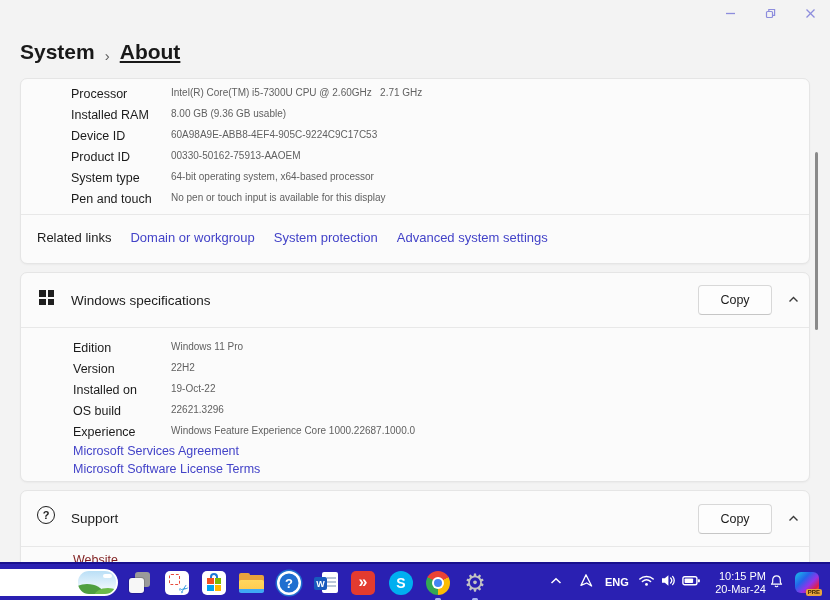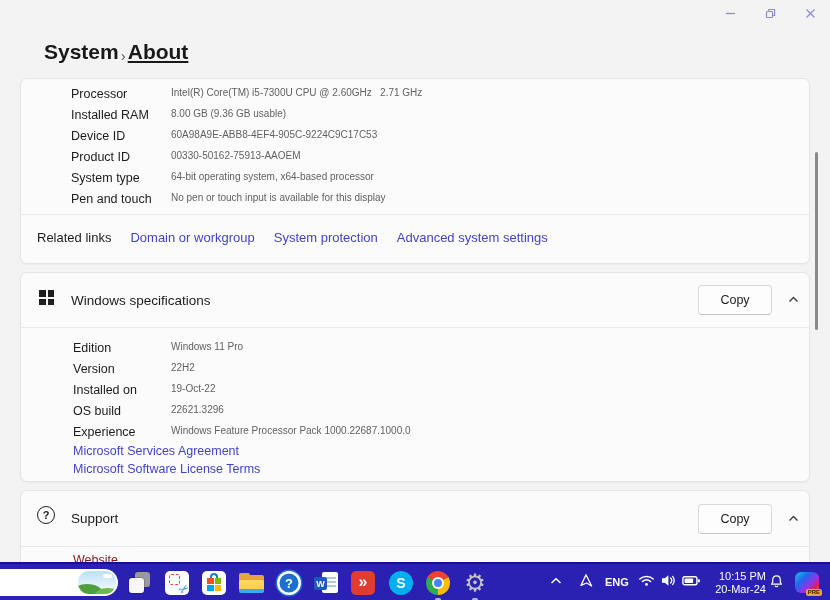--- a/index.html
+++ b/index.html
@@ -5,21 +5,21 @@
   html,body{margin:0;padding:0;}
   body{font-family:"Liberation Sans","DejaVu Sans",sans-serif;}
   .screen{position:relative;width:830px;height:600px;background:#f3f3f3;overflow:hidden;}
 
   
   .titlebar{position:absolute;top:0;left:0;right:0;height:30px;}
   .win-ctl{position:absolute;top:2px;width:28px;height:22px;display:flex;align-items:center;justify-content:center;cursor:default;}
   .win-ctl svg{display:block;}
 
   
-  .breadcrumb{position:absolute;left:20px;top:40px;display:flex;align-items:flex-end;gap:2px;margin-left:24px;}
+  .breadcrumb{position:absolute;left:20px;top:40px;display:flex;align-items:flex-end;gap:10px;}
   .crumb-parent{font-size:21px;font-weight:600;color:#191919;}
   .crumb-sep{font-size:15px;color:#5f5f5f;padding-top:2px;}
   .crumb-current{font-size:21px;font-weight:700;color:#191919;text-decoration:underline;}
 
   
   .card{position:absolute;left:20px;width:790px;background:#fbfbfb;border:1px solid #e5e5e5;border-radius:7px;box-shadow:0 1px 2px rgba(0,0,0,.04);box-sizing:border-box;}
   .card1{top:78px;height:186px;padding-left:48px;}
   .card2{top:272px;height:210px;}
   .card3{top:490px;height:80px;overflow:hidden;}
   .divider{position:absolute;left:0;right:0;height:1px;background:#e8e8e8;}
@@ -195,21 +195,21 @@
     <div class="spec-row" style="top:107px">
       <span class="lbl" style="left:52px">Installed on</span>
       <span class="val">19-Oct-22</span>
     </div>
     <div class="spec-row" style="top:128px">
       <span class="lbl" style="left:52px">OS build</span>
       <span class="val">22621.3296</span>
     </div>
     <div class="spec-row" style="top:149px">
       <span class="lbl" style="left:52px">Experience</span>
-      <span class="val">Windows Feature Processor Pack 1000.22687.1000.0</span>
+      <span class="val">Windows Feature Experience Core 1000.22687.1000.0</span>
     </div>
     <span class="link-sm" style="top:189px">Microsoft Software License Terms</span>
     <span class="link-sm" style="top:171px">Microsoft Services Agreement</span>
   </div>
 
   <div class="card card3">
     <div class="help-circle">?</div>
     <div class="card-header-title">Support</div>
     <div class="copy-btn" style="top:13px">Copy</div>
     <div class="chev-btn" style="top:14px">

